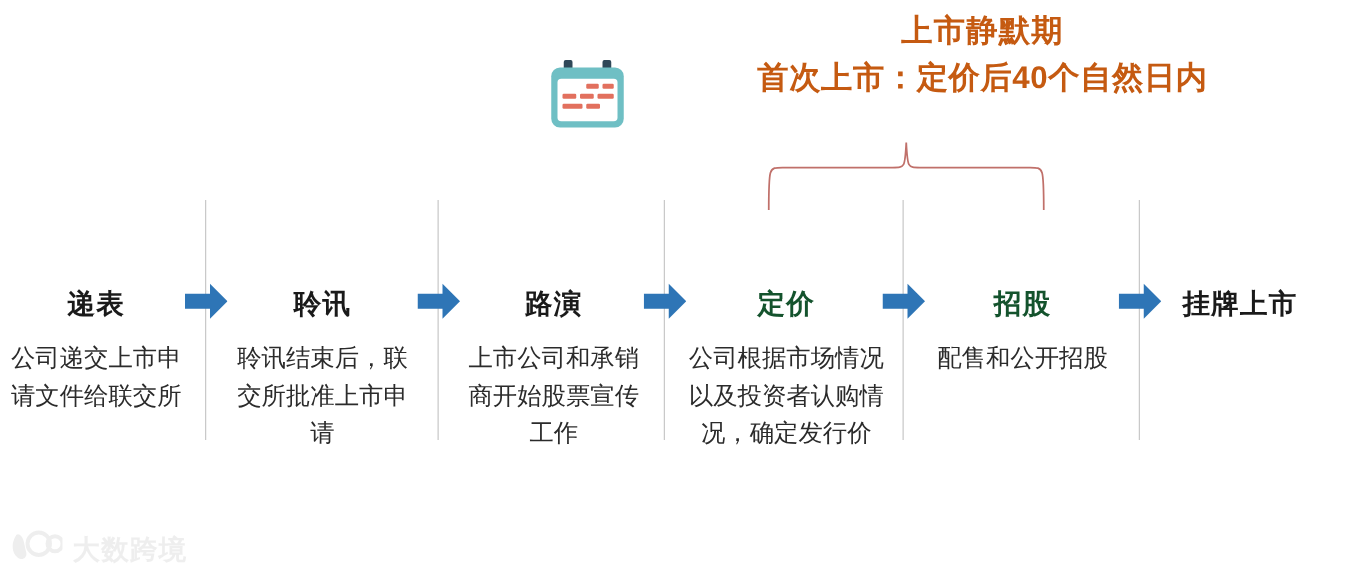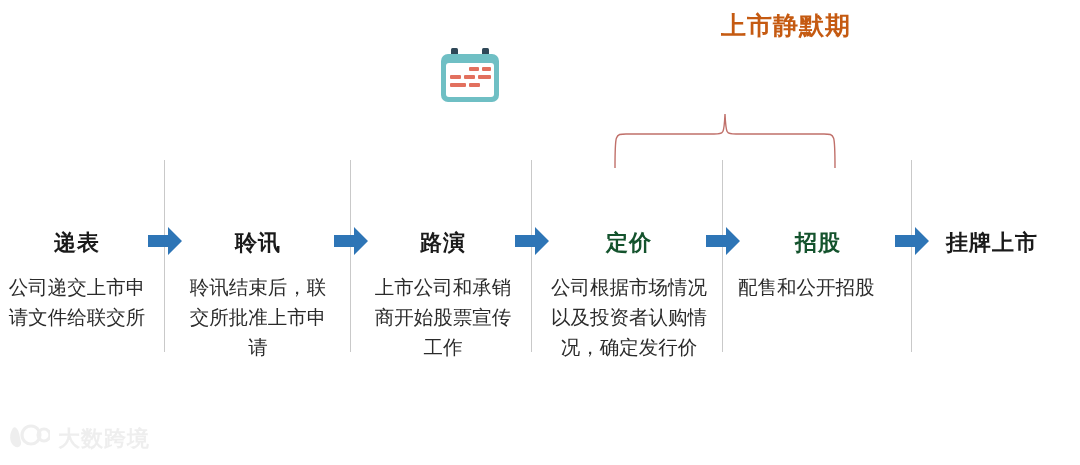--- a/index.html
+++ b/index.html
@@ -155,20 +155,21 @@
         <rect x="12" y="29" width="11" height="4" rx="1" fill="#E2705E"></rect>
         <rect x="26" y="29" width="11" height="4" rx="1" fill="#E2705E"></rect>
         <rect x="40" y="29" width="13" height="4" rx="1" fill="#E2705E"></rect>
         <rect x="12" y="37" width="16" height="4" rx="1" fill="#E2705E"></rect>
         <rect x="31" y="37" width="11" height="4" rx="1" fill="#E2705E"></rect>
       </svg>
     </div>
 
     <div class="banner-text">
       <div class="banner-line1">上市静默期</div>
+      <div class="banner-line2">首次上市：定价后40个自然日内</div>
     </div>
   </div>
 
   <div class="brace">
     <svg width="230" height="56" viewBox="0 0 230 56" xmlns="http://www.w3.org/2000/svg">
       <path d="M5,56 C5,22 5,22 16,22 L104,22 C114,22 114,22 115,2
                C116,22 116,22 126,22 L214,22 C225,22 225,22 225,56" fill="none" stroke="#C0706A" stroke-width="1.4" stroke-linecap="round"></path>
     </svg>
   </div>
 
@@ -219,21 +220,21 @@
     <div class="stage-body">上市公司和承销商开始股票宣传工作</div>
   </div>
 
   <div class="stage col4">
     <div class="stage-title accent">定价</div>
     <div class="stage-body">公司根据市场情况以及投资者认购情况，确定发行价</div>
   </div>
 
   <div class="stage col5">
     <div class="stage-title accent">招股</div>
-    <div class="stage-body" style="text-align:left;">配售和公开招股</div>
+    <div class="stage-body" style="text-align:center;">配售和公开招股</div>
   </div>
 
   <div class="stage col6">
     <div class="stage-title dark">挂牌上市</div>
   </div>
 
   <div class="watermark">
     <span>
       <svg width="42" height="26" viewBox="0 0 42 26" xmlns="http://www.w3.org/2000/svg">
         <path d="M5,4 C1,10 1,18 6,22 C10,25 14,22 13,18 L11,9 C10,5 7,2 5,4 Z" fill="#EDEDED"></path>

